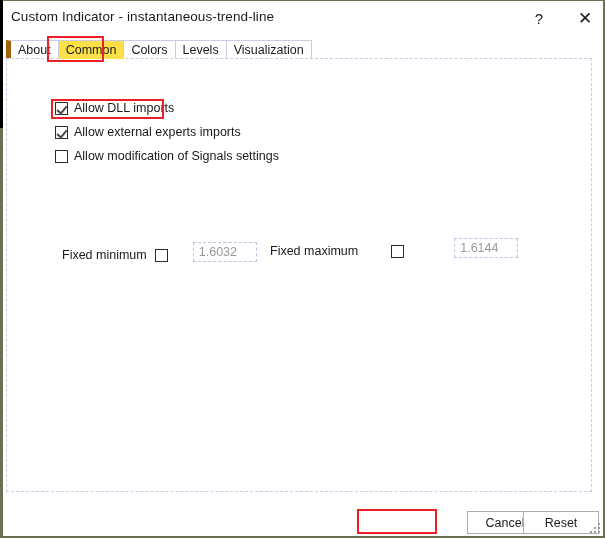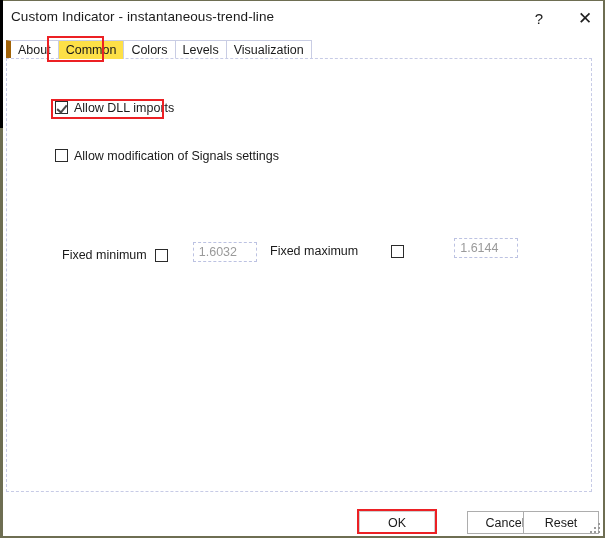--- a/index.html
+++ b/index.html
@@ -140,20 +140,21 @@
     width: 586px; height: 434px;
     border: 1px dashed #c7cbe6;
     box-sizing: border-box;
     background: #ffffff;
   }
 
   
   .chk-row {
     position: absolute;
     display: flex;
+    align-items: center;
     white-space: nowrap;
   }
   #chk-row-1 { left: 55px; top: 101px; }
   #chk-row-2 { left: 55px; top: 125px; }
   #chk-row-3 { left: 55px; top: 149px; }
 
   .checkbox {
     width: 13px; height: 13px;
     border: 1px solid #2b2b2b;
     box-sizing: border-box;
@@ -277,41 +278,42 @@
     </div>
   </div>
 
   <div id="panel"></div>
 
   <div class="chk-row" id="chk-row-1">
     <span class="checkbox checked"></span>
     <span class="chk-label">Allow DLL imports</span>
   </div>
 
+  <div class="chk-row" id="chk-row-2">
+    <span class="checkbox checked"></span>
+    <span class="chk-label">Allow external experts imports</span>
+  </div>
 
   <div class="chk-row" id="chk-row-3">
     <span class="checkbox"></span>
     <span class="chk-label">Allow modification of Signals settings</span>
   </div>
 
   <div class="fixed-group" id="fixed-min-group">
     <span class="fixed-label">Fixed minimum</span>
     <span class="checkbox"></span>
     <input class="num-input" type="text" readonly="" value="1.6032" style="">
   </div>
 
   <div class="fixed-group" id="fixed-max-group">
     <span class="fixed-label">Fixed maximum</span>
     <span class="checkbox"></span>
     <input class="num-input" type="text" readonly="" value="1.6144" style="">
   </div>
 
-  <button class="dlg-btn" id="btn-ok">
-    <span>OK</span>
-  </button>
   <button class="dlg-btn" id="btn-cancel">
     <span>Cancel</span>
   </button>
   <button class="dlg-btn" id="btn-reset">
     <span>Reset</span>
   </button>
 
   <svg id="grip" viewBox="0 0 11 11">
     <g fill="#9a9a9a">
       <rect x="8" y="0" width="2" height="2"></rect>

